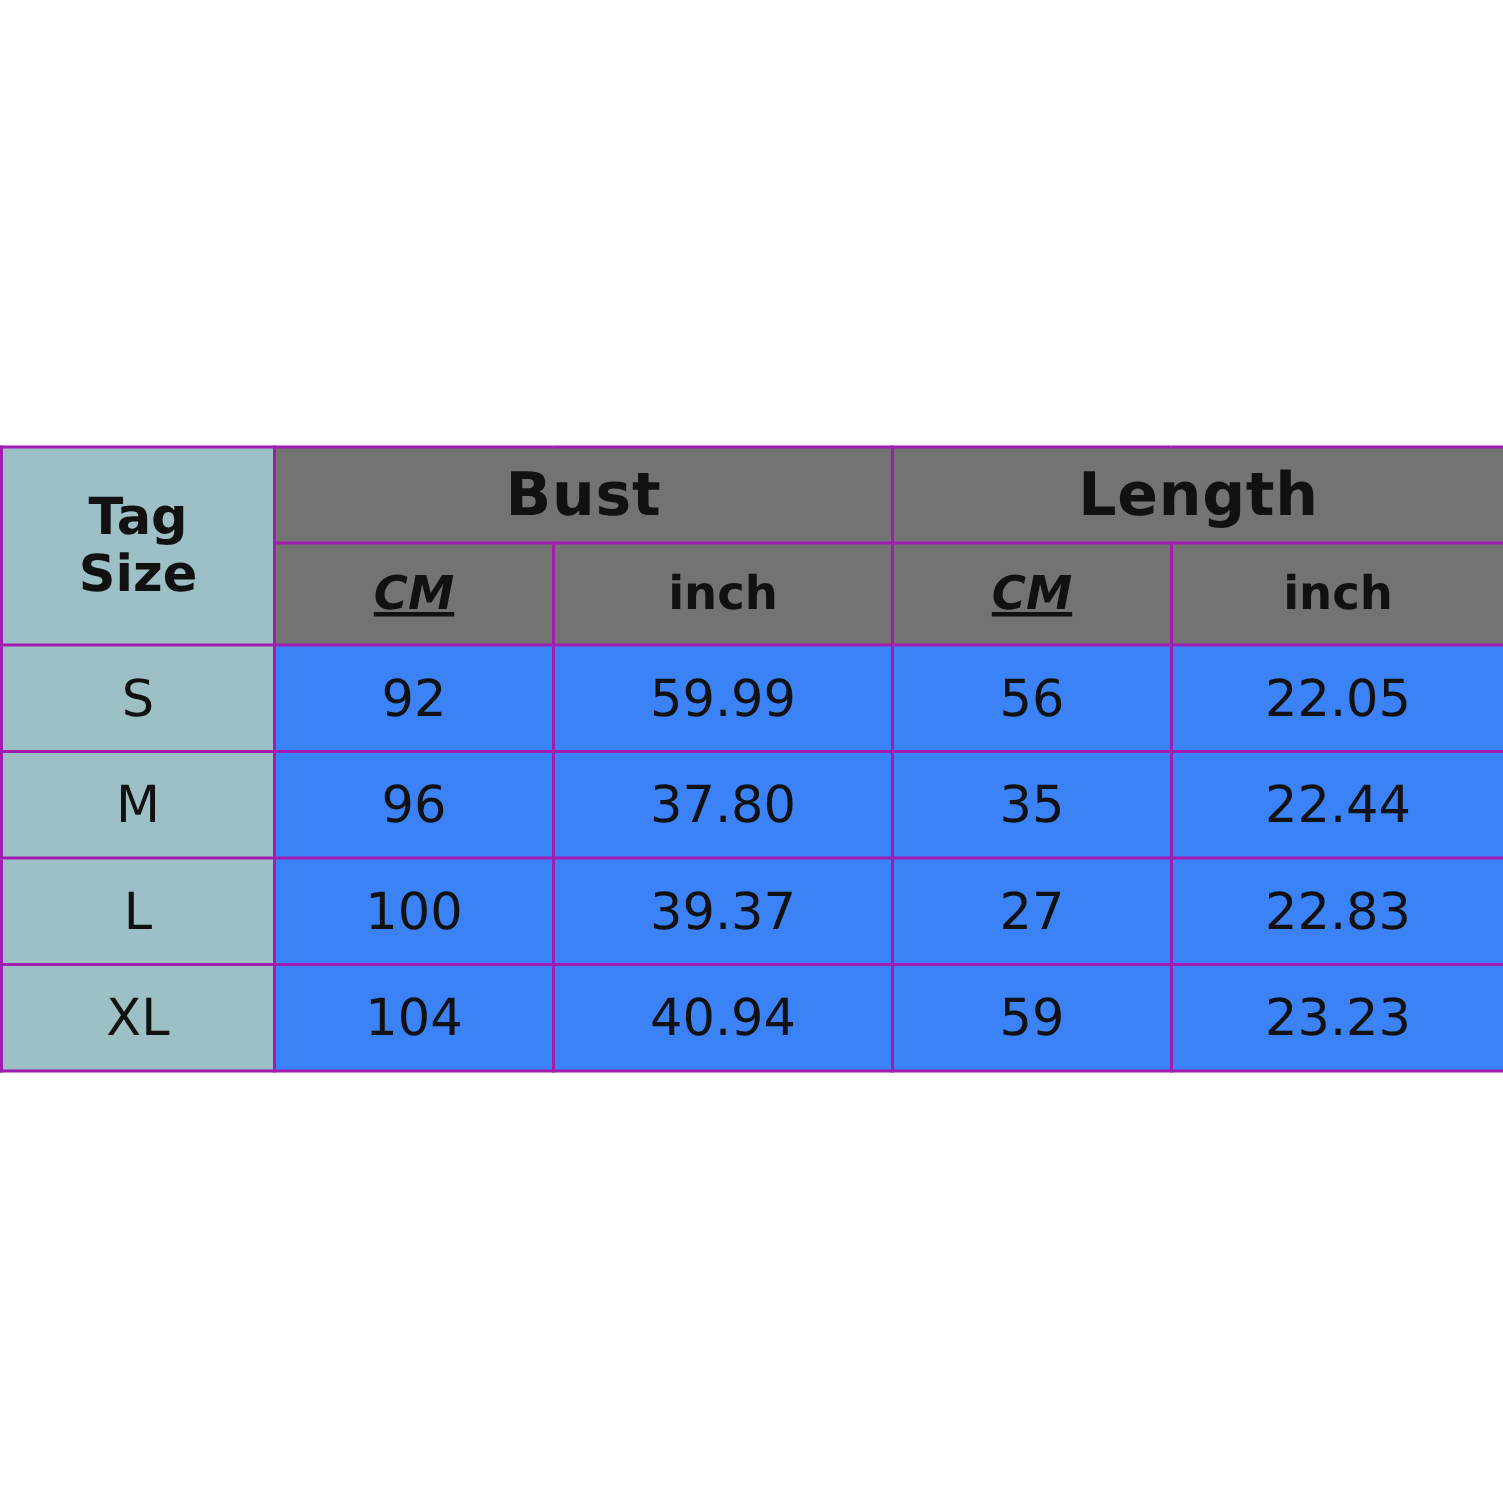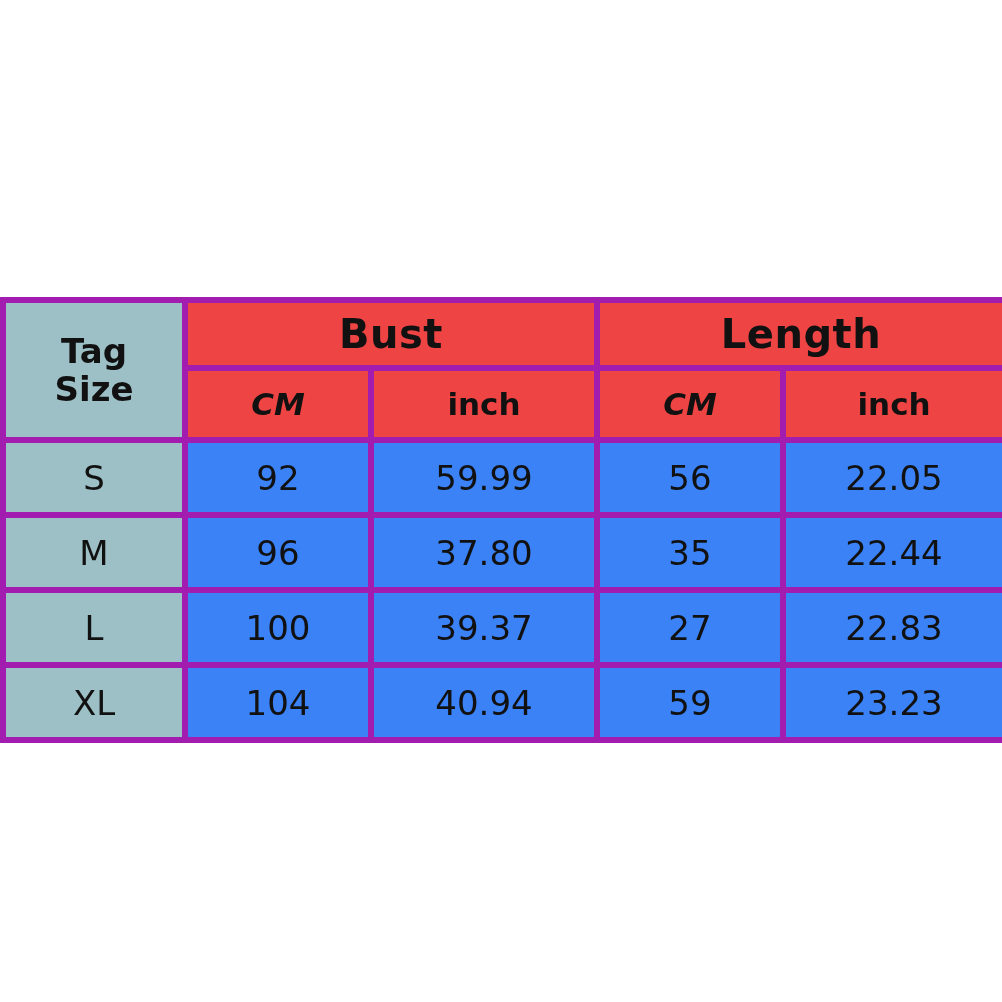--- a/index.html
+++ b/index.html
@@ -25,43 +25,44 @@
     top: 297px;
     width: 1002px;
   }
   table.size-chart {
     border-collapse: collapse;
     width: 1002px;
     table-layout: fixed;
   }
   table.size-chart td,
   table.size-chart th {
-    border: 6px solid #a21caf;
+    border: 2px solid #a21caf;
     text-align: center;
     vertical-align: middle;
     padding: 0;
     color: #111111;
   }
   
   .hdr {
-    background: #ef4444;
+    background: #737373;
     font-weight: bold;
   }
   .hdr-top {
     height: 62px;
     font-size: 40px;
     letter-spacing: 0.5px;
   }
   .hdr-sub {
     height: 66px;
     font-size: 31px;
     font-weight: bold;
   }
   .hdr-sub.italic-cm {
     font-style: italic;
+    text-decoration: underline;
   }
   .tagsize {
     background: #9cc0c6;
     font-weight: bold;
     font-size: 34px;
     line-height: 1.12;
   }
   .tagsize .line {
     display: block;
   }

